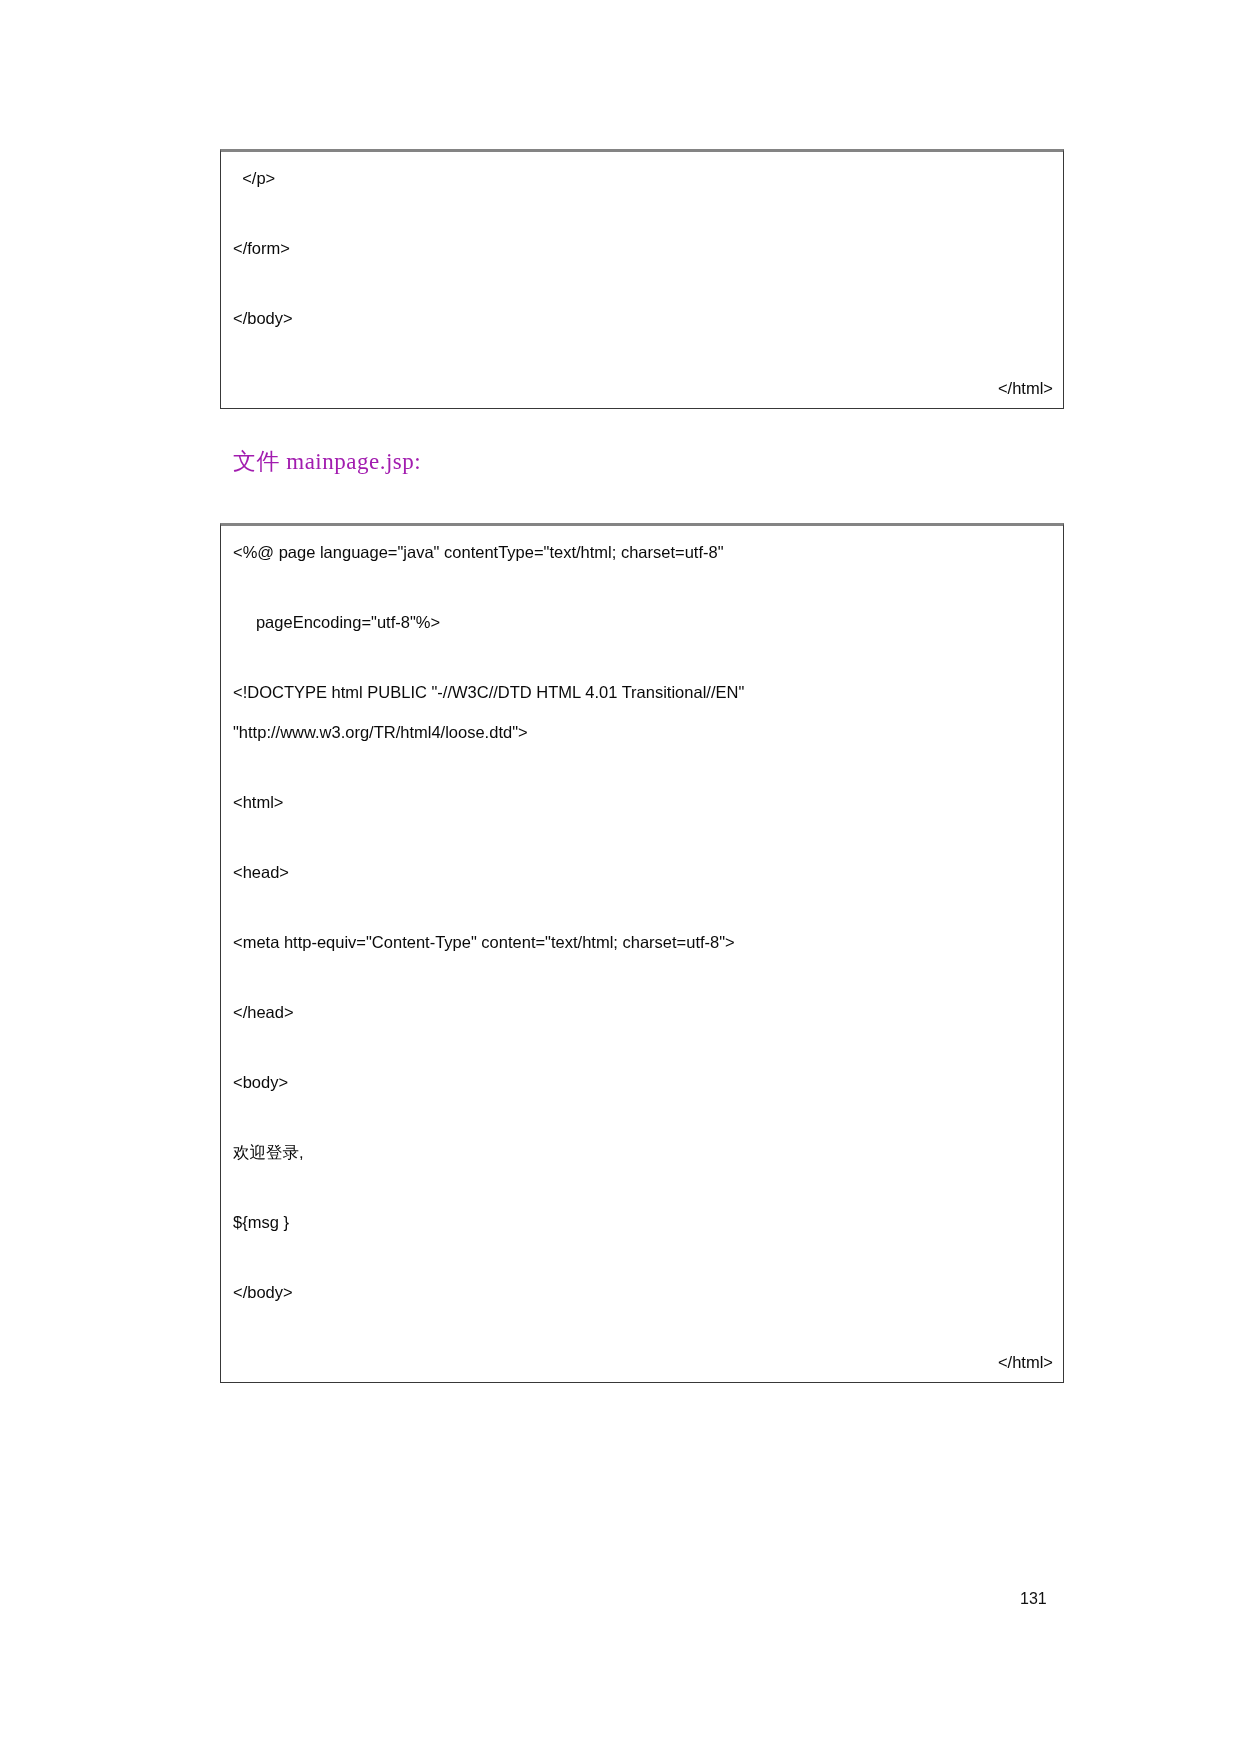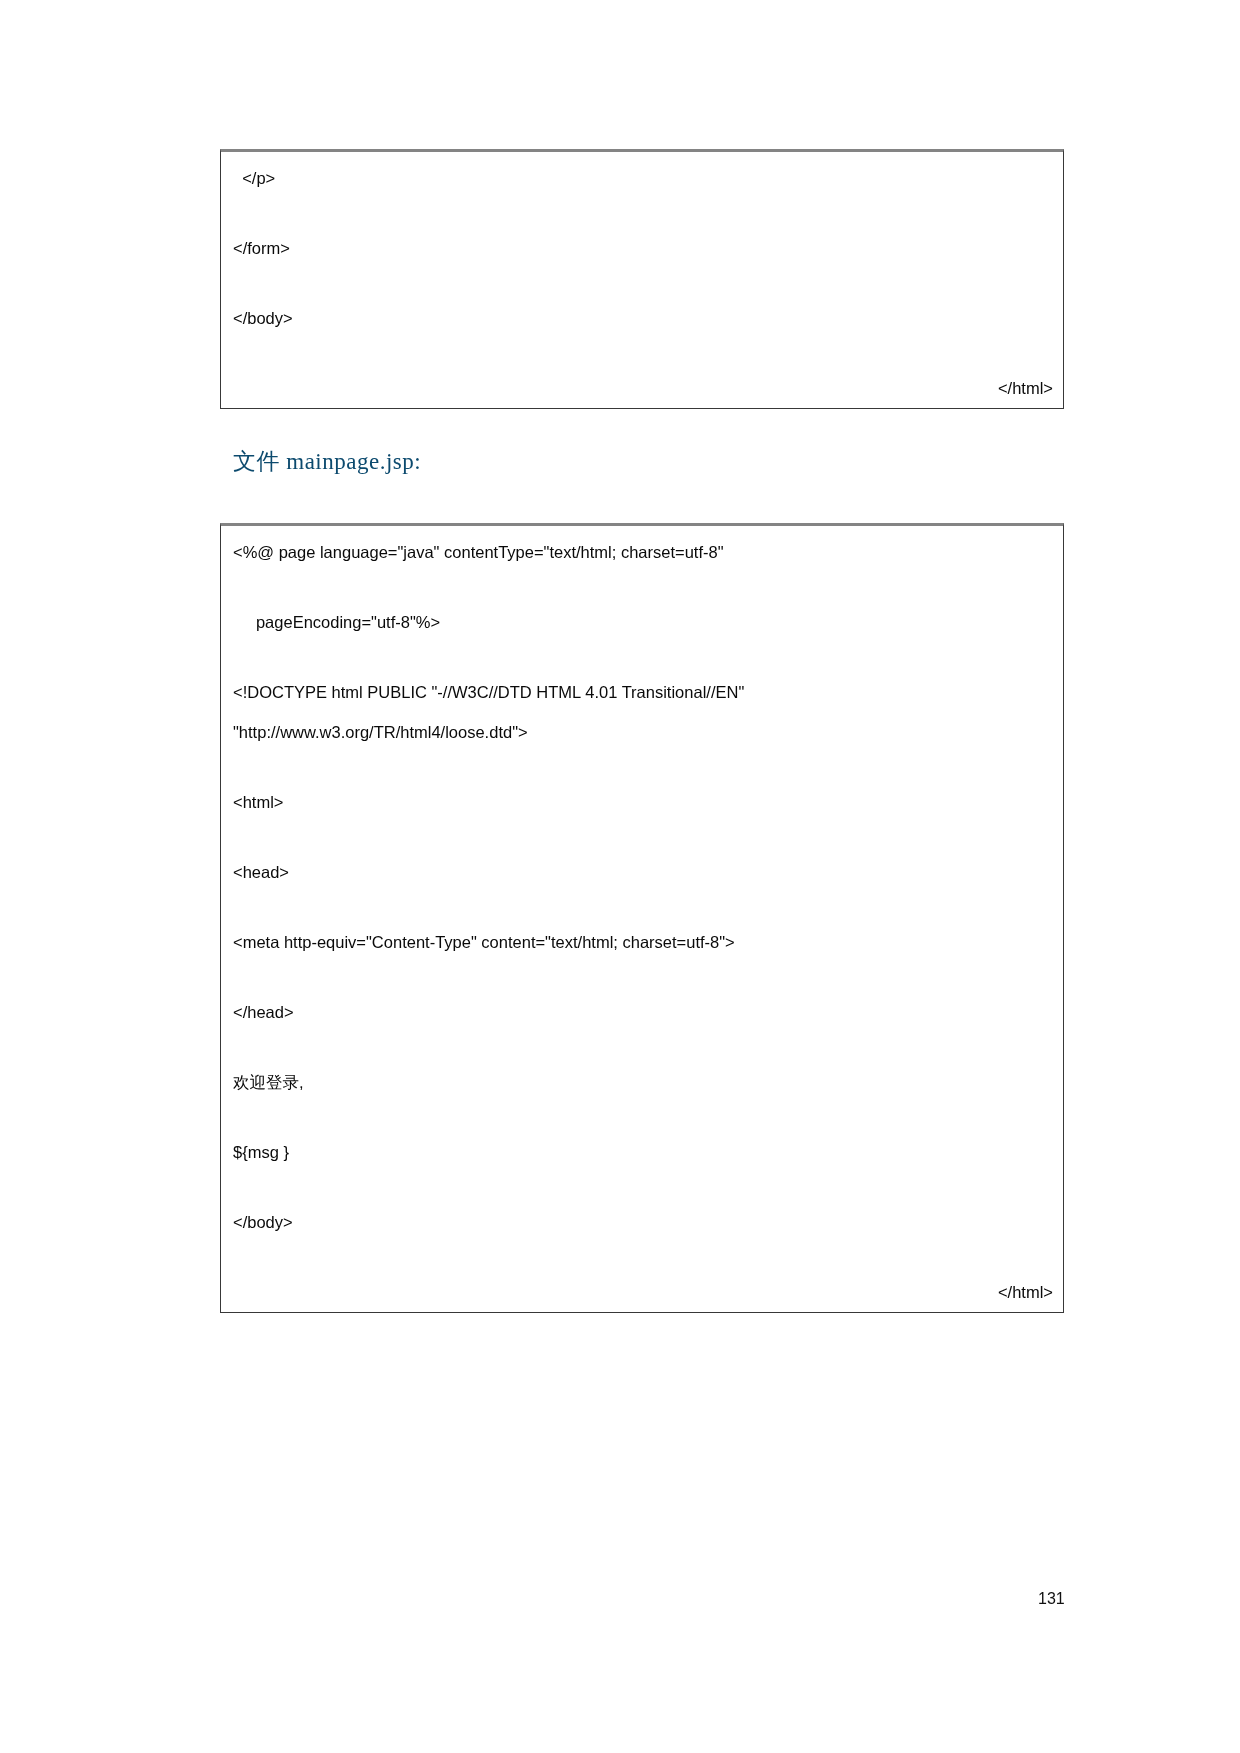--- a/index.html
+++ b/index.html
@@ -38,32 +38,31 @@
     word-break: break-word;
   }
   .code-line:last-child { margin-bottom: 0; text-align: right; }
   .section-heading {
     position: absolute;
     left: 233px;
     top: 444px;
     font-family: "Liberation Serif", "DejaVu Serif", serif;
     font-size: 23px;
     line-height: 36px;
-    color: #0c4a6e;
+    color: #a21caf;
     letter-spacing: 0.5px;
   }
   .page-number {
     position: absolute;
     left: 1020px;
     top: 1588px;
     font-family: "Liberation Sans", sans-serif;
     font-size: 16px;
     line-height: 22px;
     color: #111111;
-    margin-left: 18px;
   }
 </style>
 </head>
 <body>
 
 <div class="page">
 
   <div class="code-box code-box-1">
 
   <p class="code-line">  &lt;/p&gt;</p>
@@ -77,20 +76,21 @@
   <div class="code-box code-box-2">
 
   <p class="code-line">&lt;%@ page language="java" contentType="text/html; charset=utf-8"</p>
       <p class="code-line">     pageEncoding="utf-8"%&gt;</p>
       <p class="code-line">&lt;!DOCTYPE html PUBLIC "-//W3C//DTD HTML 4.01 Transitional//EN"
 "http://www.w3.org/TR/html4/loose.dtd"&gt;</p>
       <p class="code-line">&lt;html&gt;</p>
       <p class="code-line">&lt;head&gt;</p>
       <p class="code-line">&lt;meta http-equiv="Content-Type" content="text/html; charset=utf-8"&gt;</p>
       <p class="code-line">&lt;/head&gt;</p>
+      <p class="code-line">&lt;body&gt;</p>
       <p class="code-line">欢迎登录,</p>
       <p class="code-line">${msg }</p>
       <p class="code-line">&lt;/body&gt;</p>
       <p class="code-line">&lt;/html&gt;</p>
     </div>
 
   <div class="page-number">131</div>
 
 </div>
 

